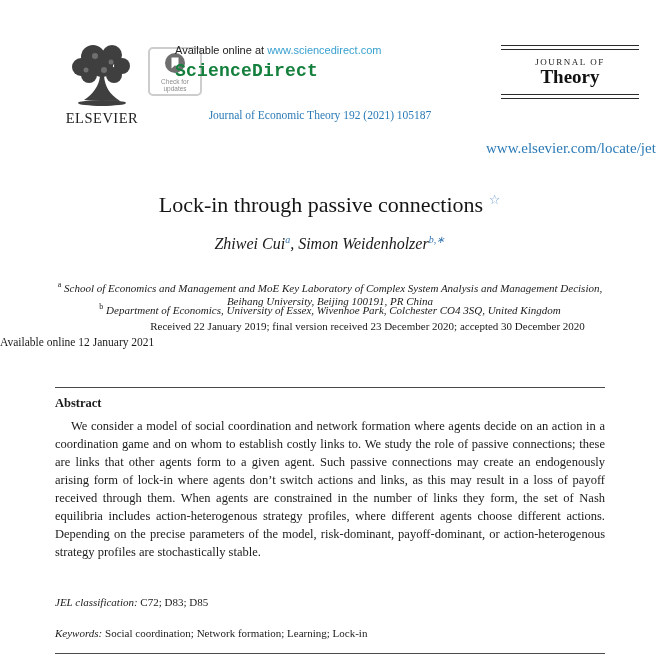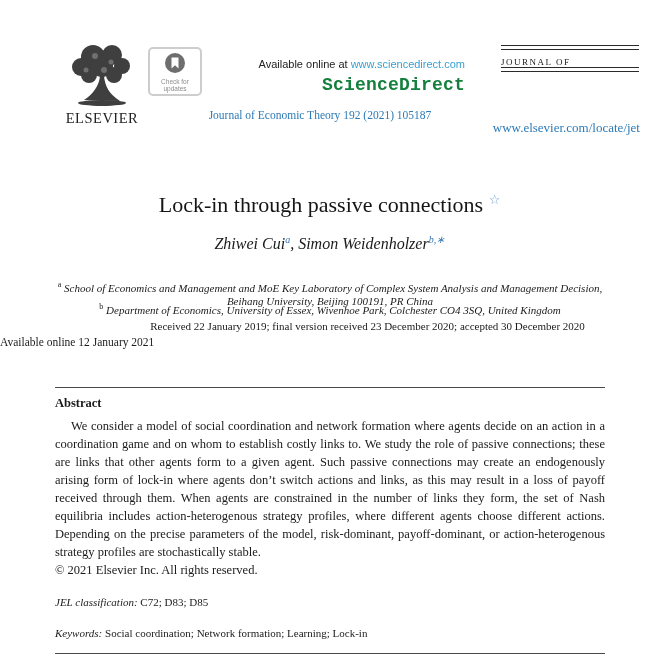--- a/index.html
+++ b/index.html
@@ -10,33 +10,33 @@
   
   .logo-block { left: 54px; top: 42px; width: 84px; text-align: center; margin-left: 6px; }
   .logo-block svg { display: block; margin: 0 auto; }
   .elsevier-name { font-size: 14.5px; letter-spacing: 0.5px; color: #222; margin-top: 2px; }
 
   .badge { left: 148px; top: 47px; width: 50px; height: 45px; border: 2px solid #cdcdcd;
            border-radius: 5px; background: #fff; text-align: center; cursor: pointer; }
   .badge-circle { margin: 4px auto 1px auto; width: 20px; height: 20px; }
   .badge-text { font-family: "Liberation Sans", sans-serif; font-size: 6.5px; line-height: 7px; color: #8d8d8d; }
 
-  .center-head { left: 175px; top: 58px; width: 290px; text-align: right; }
+  .center-head { left: 175px; top: 44px; width: 290px; text-align: left; }
   .avail-line { font-family: "Liberation Sans", sans-serif; font-size: 11px; color: #222; }
   .link-cyan { color: #38a0cf; text-decoration: none; }
   .sd-logo { font-family: Liberation Mono, monospace; font-size: 18px; font-weight: bold; color: #15803d;
              margin-top: 5px; letter-spacing: 0.2px; }
   .citation { left: 175px; top: 109px; width: 290px; text-align: center; font-size: 11.5px; color: #2b7ab6; }
 
-  .journal-box { left: 501px; top: 45px; width: 138px; text-align: left; }
+  .journal-box { left: 501px; top: 45px; width: 138px; text-align: center; }
   .double-rule { height: 1px; border-top: 1.5px solid #2a2a2a; border-bottom: 1.5px solid #2a2a2a; padding-top: 2px; }
   .journal-of { font-size: 9px; letter-spacing: 1.5px; color: #1a1a1a; margin-top: 7px; }
   .journal-name { font-size: 19px; font-weight: bold; line-height: 19px; color: #111; }
   .journal-name.last { margin-bottom: 8px; }
-  .journal-url { left: 486px; top: 120px; width: 154px; text-align: right; font-size: 13px; }
+  .journal-url { left: 486px; top: 140px; width: 154px; text-align: right; font-size: 15px; }
   .link-blue { color: #2b7ab6; text-decoration: none; }
 
   
   .title { left: 0; top: 192px; width: 659px; text-align: center; font-size: 22px; color: #151515; }
   .title sup { font-size: 13px; color: #74a3d6; }
   .authors { left: 0; top: 234px; width: 659px; text-align: center; font-size: 16px; font-style: italic; }
   .authors sup { font-size: 10px; color: #3575b3; }
   .affil { left: 53px; width: 554px; text-align: center; font-size: 11px; font-style: italic;
            line-height: 13.5px; color: #1a1a1a; }
   .affil sup { font-size: 8px; font-style: normal; color: #1a1a1a; }
@@ -103,20 +103,21 @@
     <span>Available online at </span><a href="#" class="link-cyan">www.sciencedirect.com</a>
   </div>
   <div class="sd-logo">ScienceDirect</div>
 </div>
 
 <div class="abs citation">Journal of Economic Theory 192 (2021) 105187</div>
 
 <div class="abs journal-box">
   <div class="double-rule"></div>
   <div class="journal-of">JOURNAL OF</div>
+  <div class="journal-name last">Theory</div>
   <div class="double-rule"></div>
 </div>
 
 <div class="abs journal-url">
   <a href="#" class="link-blue">www.elsevier.com/locate/jet</a>
 </div>
 
 <div class="abs title">
   <span>Lock-in through passive connections</span>&nbsp;<sup>☆</sup>
 </div>
@@ -135,21 +136,20 @@
 
 <div class="abs received">Received 22 January 2019; final version received 23 December 2020; accepted 30 December 2020</div>
 <div class="abs avail-online">Available online 12 January 2021</div>
 
 <div class="abs rule rule-top"></div>
 
 <div class="abs abstract-h">Abstract</div>
 
 <div class="abs abstract-wrap">
   <div class="abstract-body">We consider a model of social coordination and network formation where agents decide on an action in a coordination game and on whom to establish costly links to. We study the role of passive connections; these are links that other agents form to a given agent. Such passive connections may create an endogenously arising form of lock-in where agents don’t switch actions and links, as this may result in a loss of payoff received through them. When agents are constrained in the number of links they form, the set of Nash equilibria includes action-heterogenous strategy profiles, where different agents choose different actions. Depending on the precise parameters of the model, risk-dominant, payoff-dominant, or action-heterogenous strategy profiles are stochastically stable.</div>
-  <div class="copyright">© 2021 Elsevier Inc. All rights reserved.</div>
 </div>
 
 <div class="abs jel">
   <span class="ital-label">JEL classification:</span><span> C72; D83; D85</span>
 </div>
 
 <div class="abs keywords">
   <span class="ital-label">Keywords:</span><span> Social coordination; Network formation; Learning; Lock-in</span>
 </div>
 

